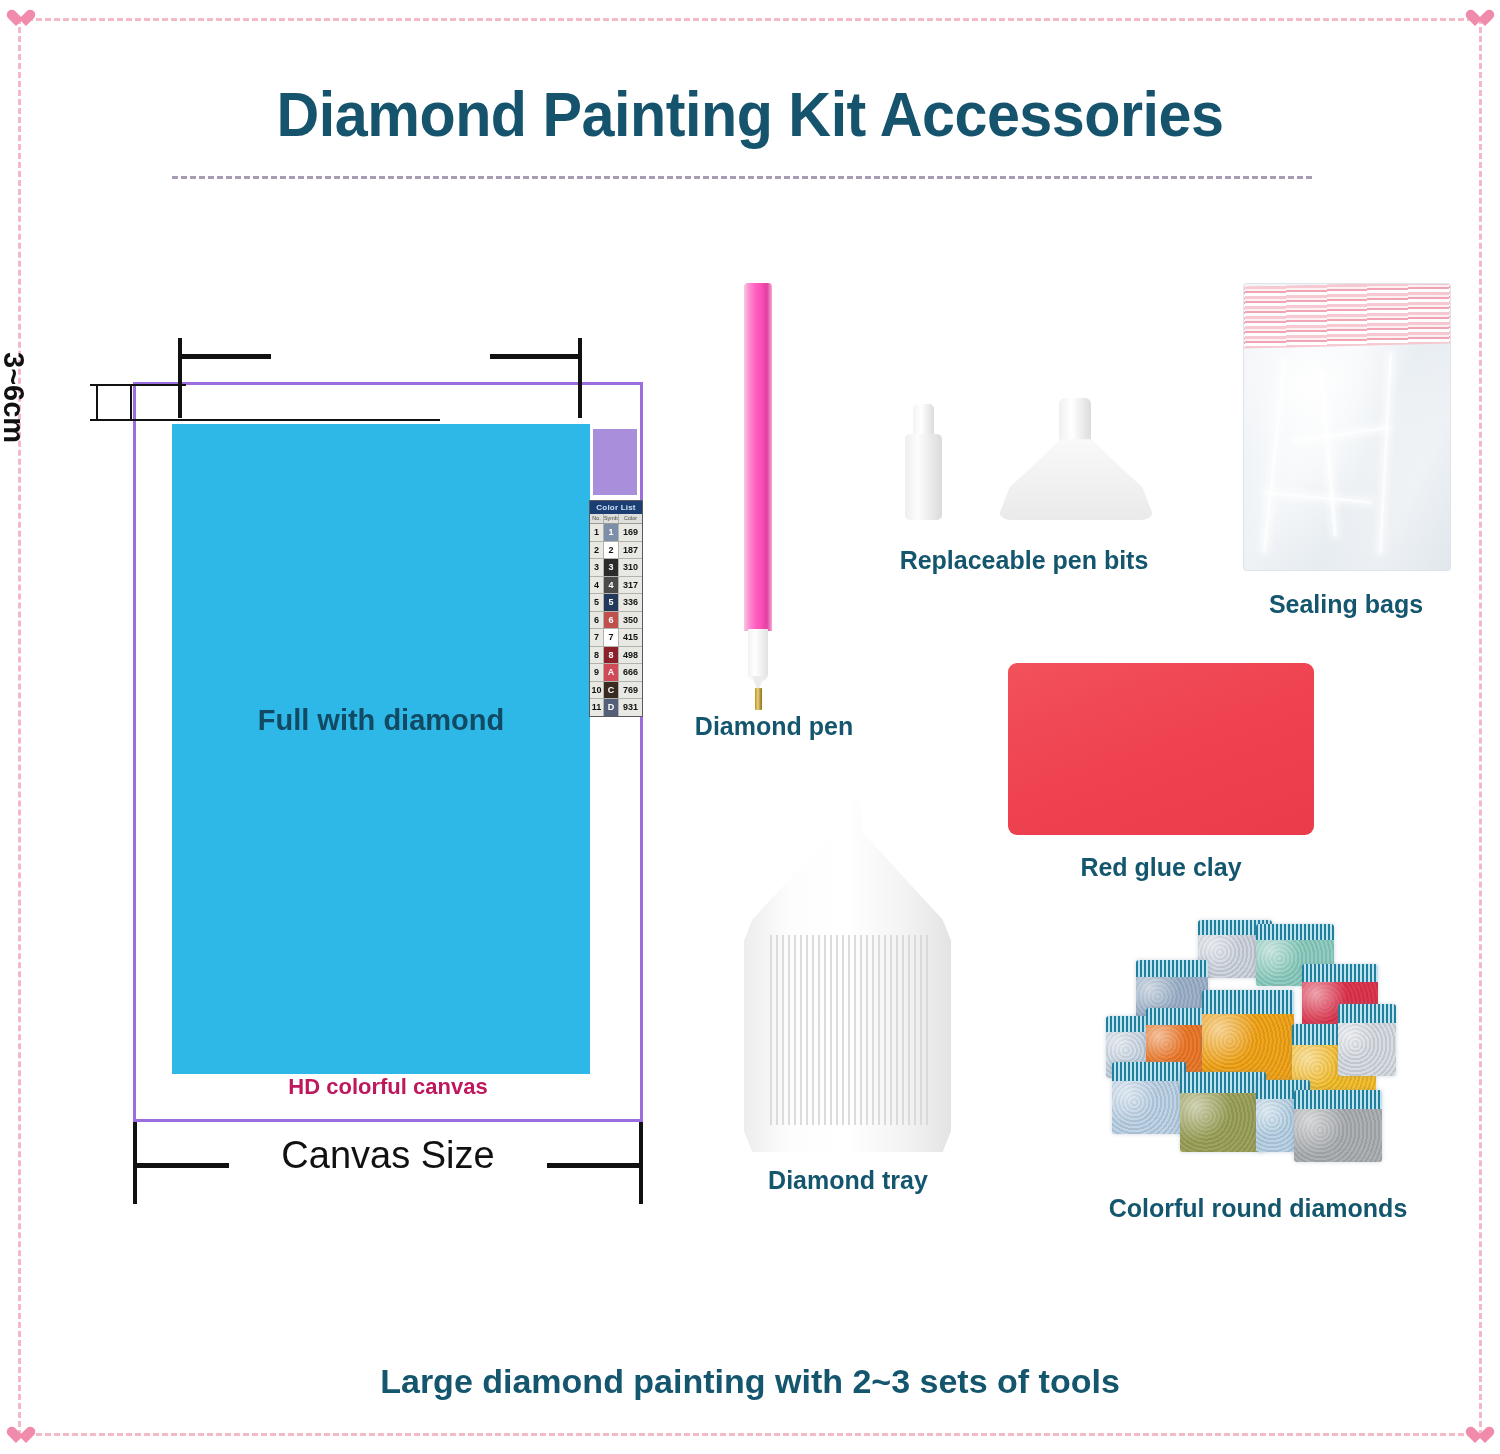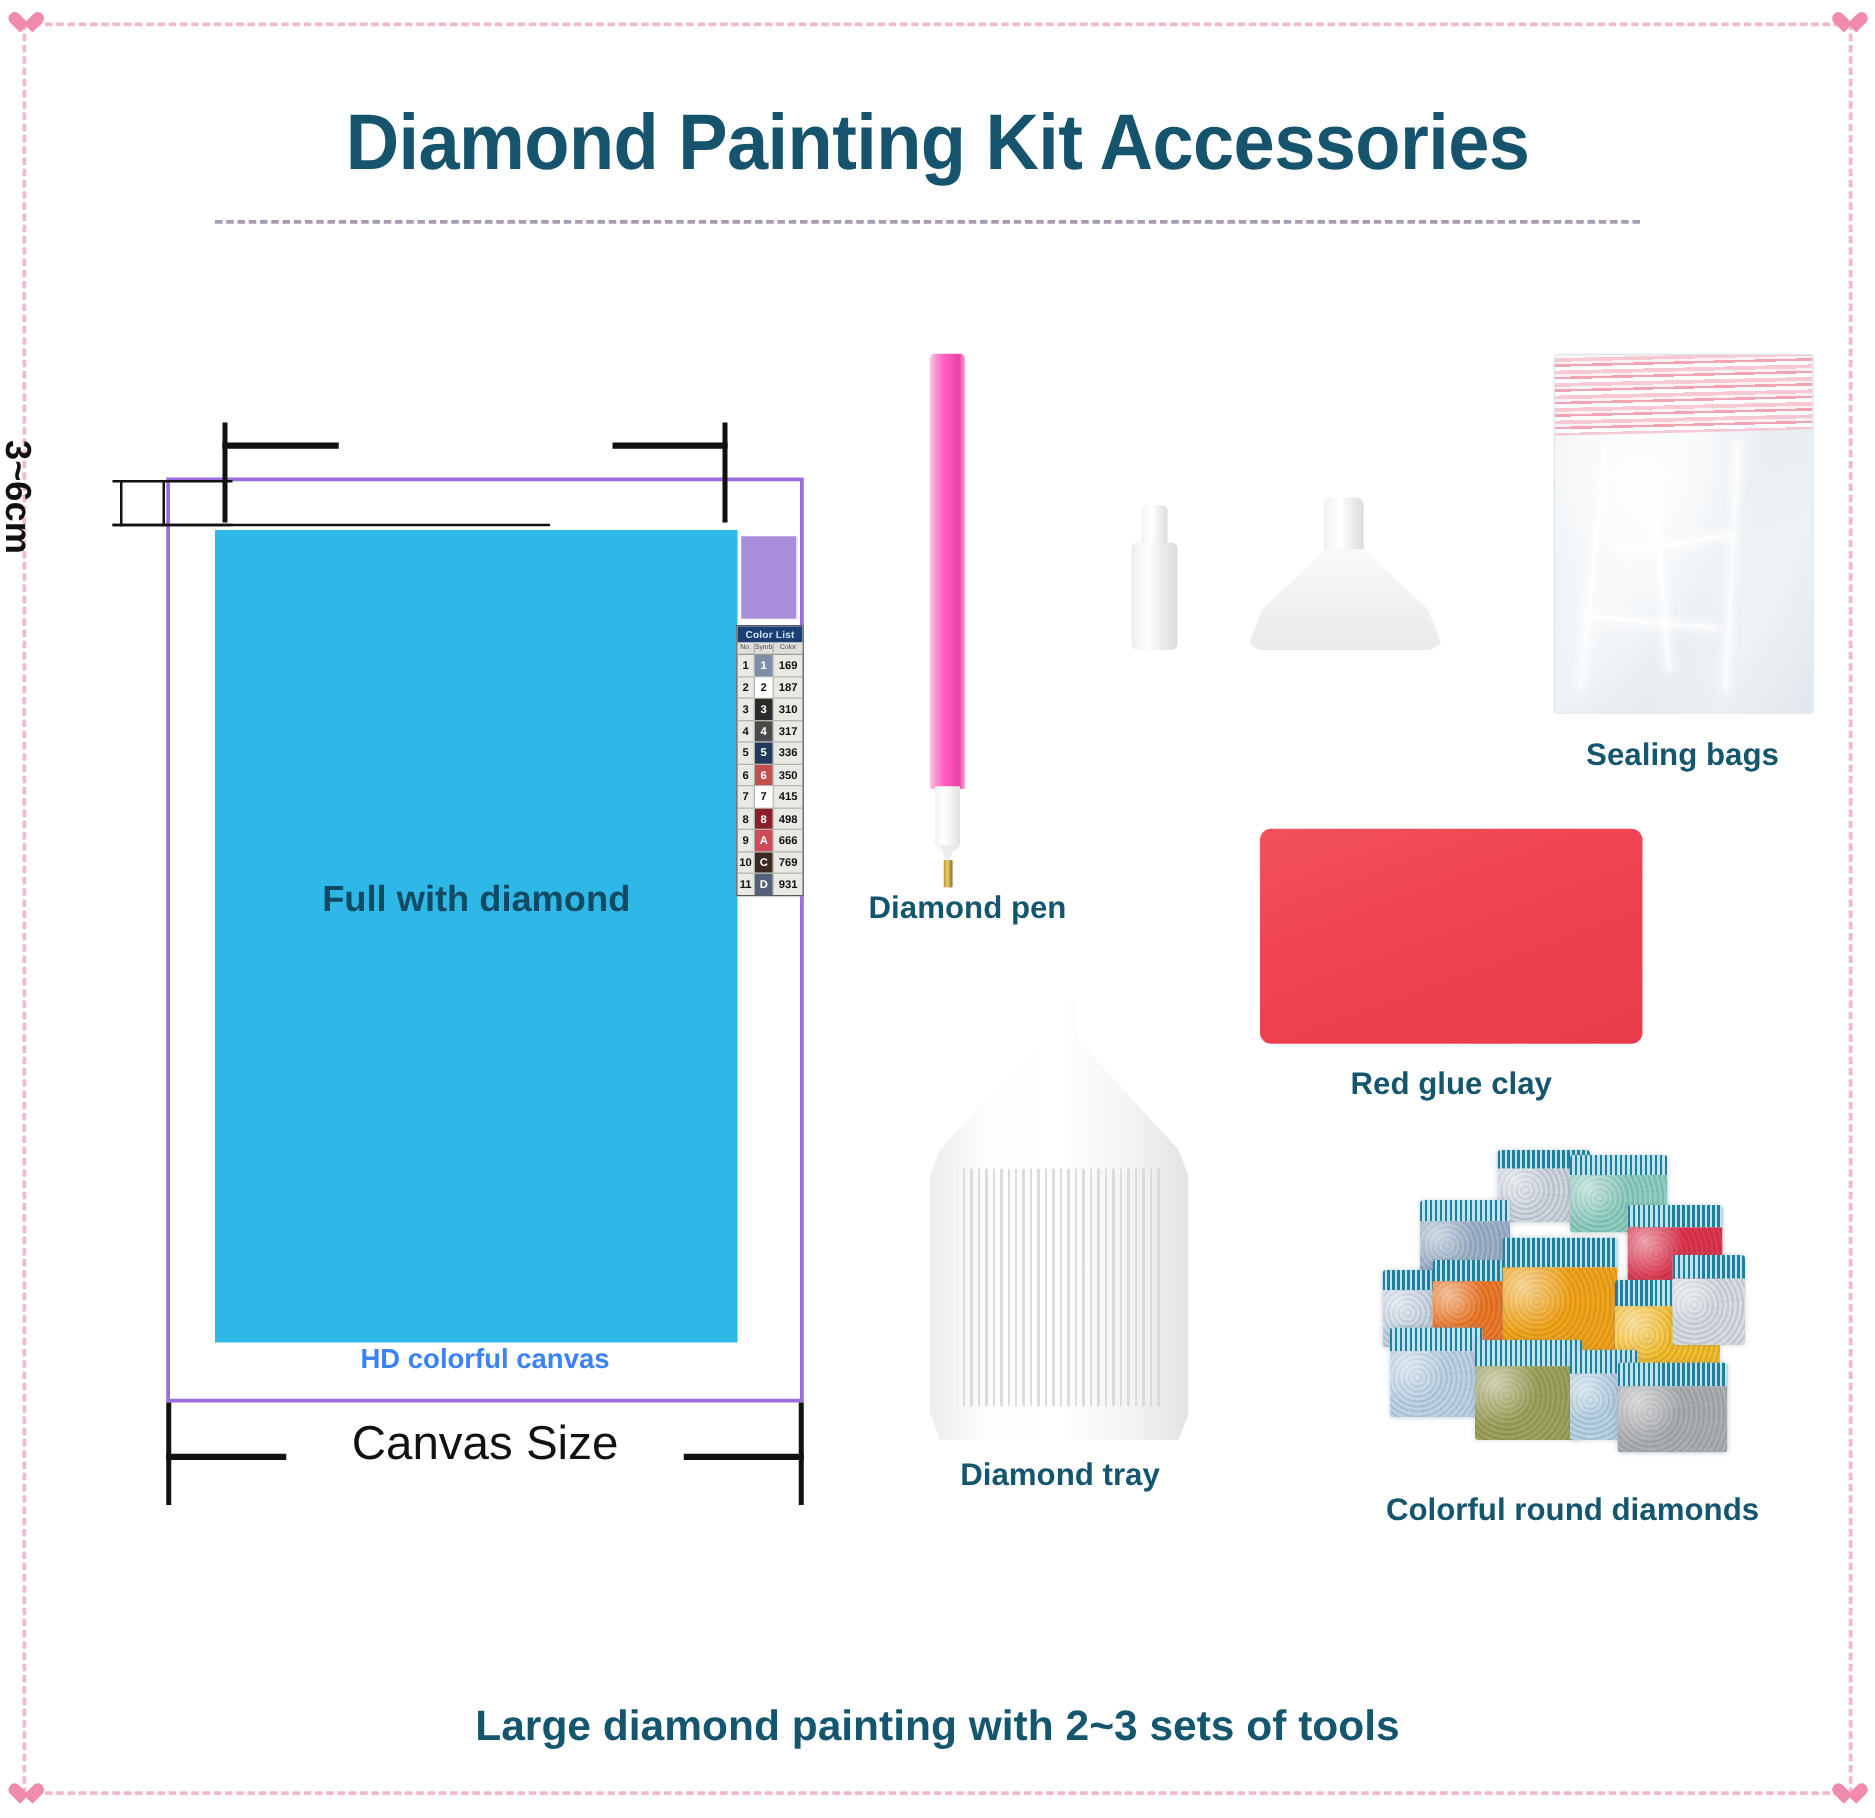--- a/index.html
+++ b/index.html
@@ -106,21 +106,21 @@
     font-weight: 700;
     color: #134a63;
   }
   .hd-canvas-label {
     position: absolute;
     left: 133px; top: 1074px;
     width: 510px;
     text-align: center;
     font-size: 22px;
     font-weight: 700;
-    color: #3b82f6;
+    color: #be185d;
   }
 
   
   .color-list {
     position: absolute;
     left: 589px; top: 500px;
     width: 54px;
     border: 1px solid #5a5a5a;
     background: #e9e9e4;
     font-family: "Liberation Sans Narrow", "Liberation Sans", sans-serif;
@@ -496,20 +496,21 @@
     <div class="pen-tip"></div>
   </div>
   <div class="cap" style="left:660px; top:712px; width:228px;">Diamond pen</div>
 
   <div>
     <div class="bit-narrow-top"></div>
     <div class="bit-narrow-body"></div>
     <div class="bit-wide-top"></div>
     <div class="bit-wide-flare"></div>
   </div>
+  <div class="cap" style="left:870px; top:546px; width:308px;">Replaceable pen bits</div>
 
   <div class="bag">
     <div class="bag-zip"></div>
     <div class="bag-crease" style="left:14%;  top:26%; width:3px; height:68%; transform:rotate(6deg);"></div>
     <div class="bag-crease" style="left:40%;  top:30%; width:4px; height:58%; transform:rotate(-5deg);"></div>
     <div class="bag-crease" style="left:68%;  top:24%; width:3px; height:70%; transform:rotate(3deg);"></div>
     <div class="bag-crease" style="left:24%;  top:52%; width:46%; height:3px; transform:rotate(-8deg);"></div>
     <div class="bag-crease" style="left:10%;  top:74%; width:52%; height:3px; transform:rotate(5deg);"></div>
   </div>
   <div class="cap" style="left:1196px; top:590px; width:300px;">Sealing bags</div>

